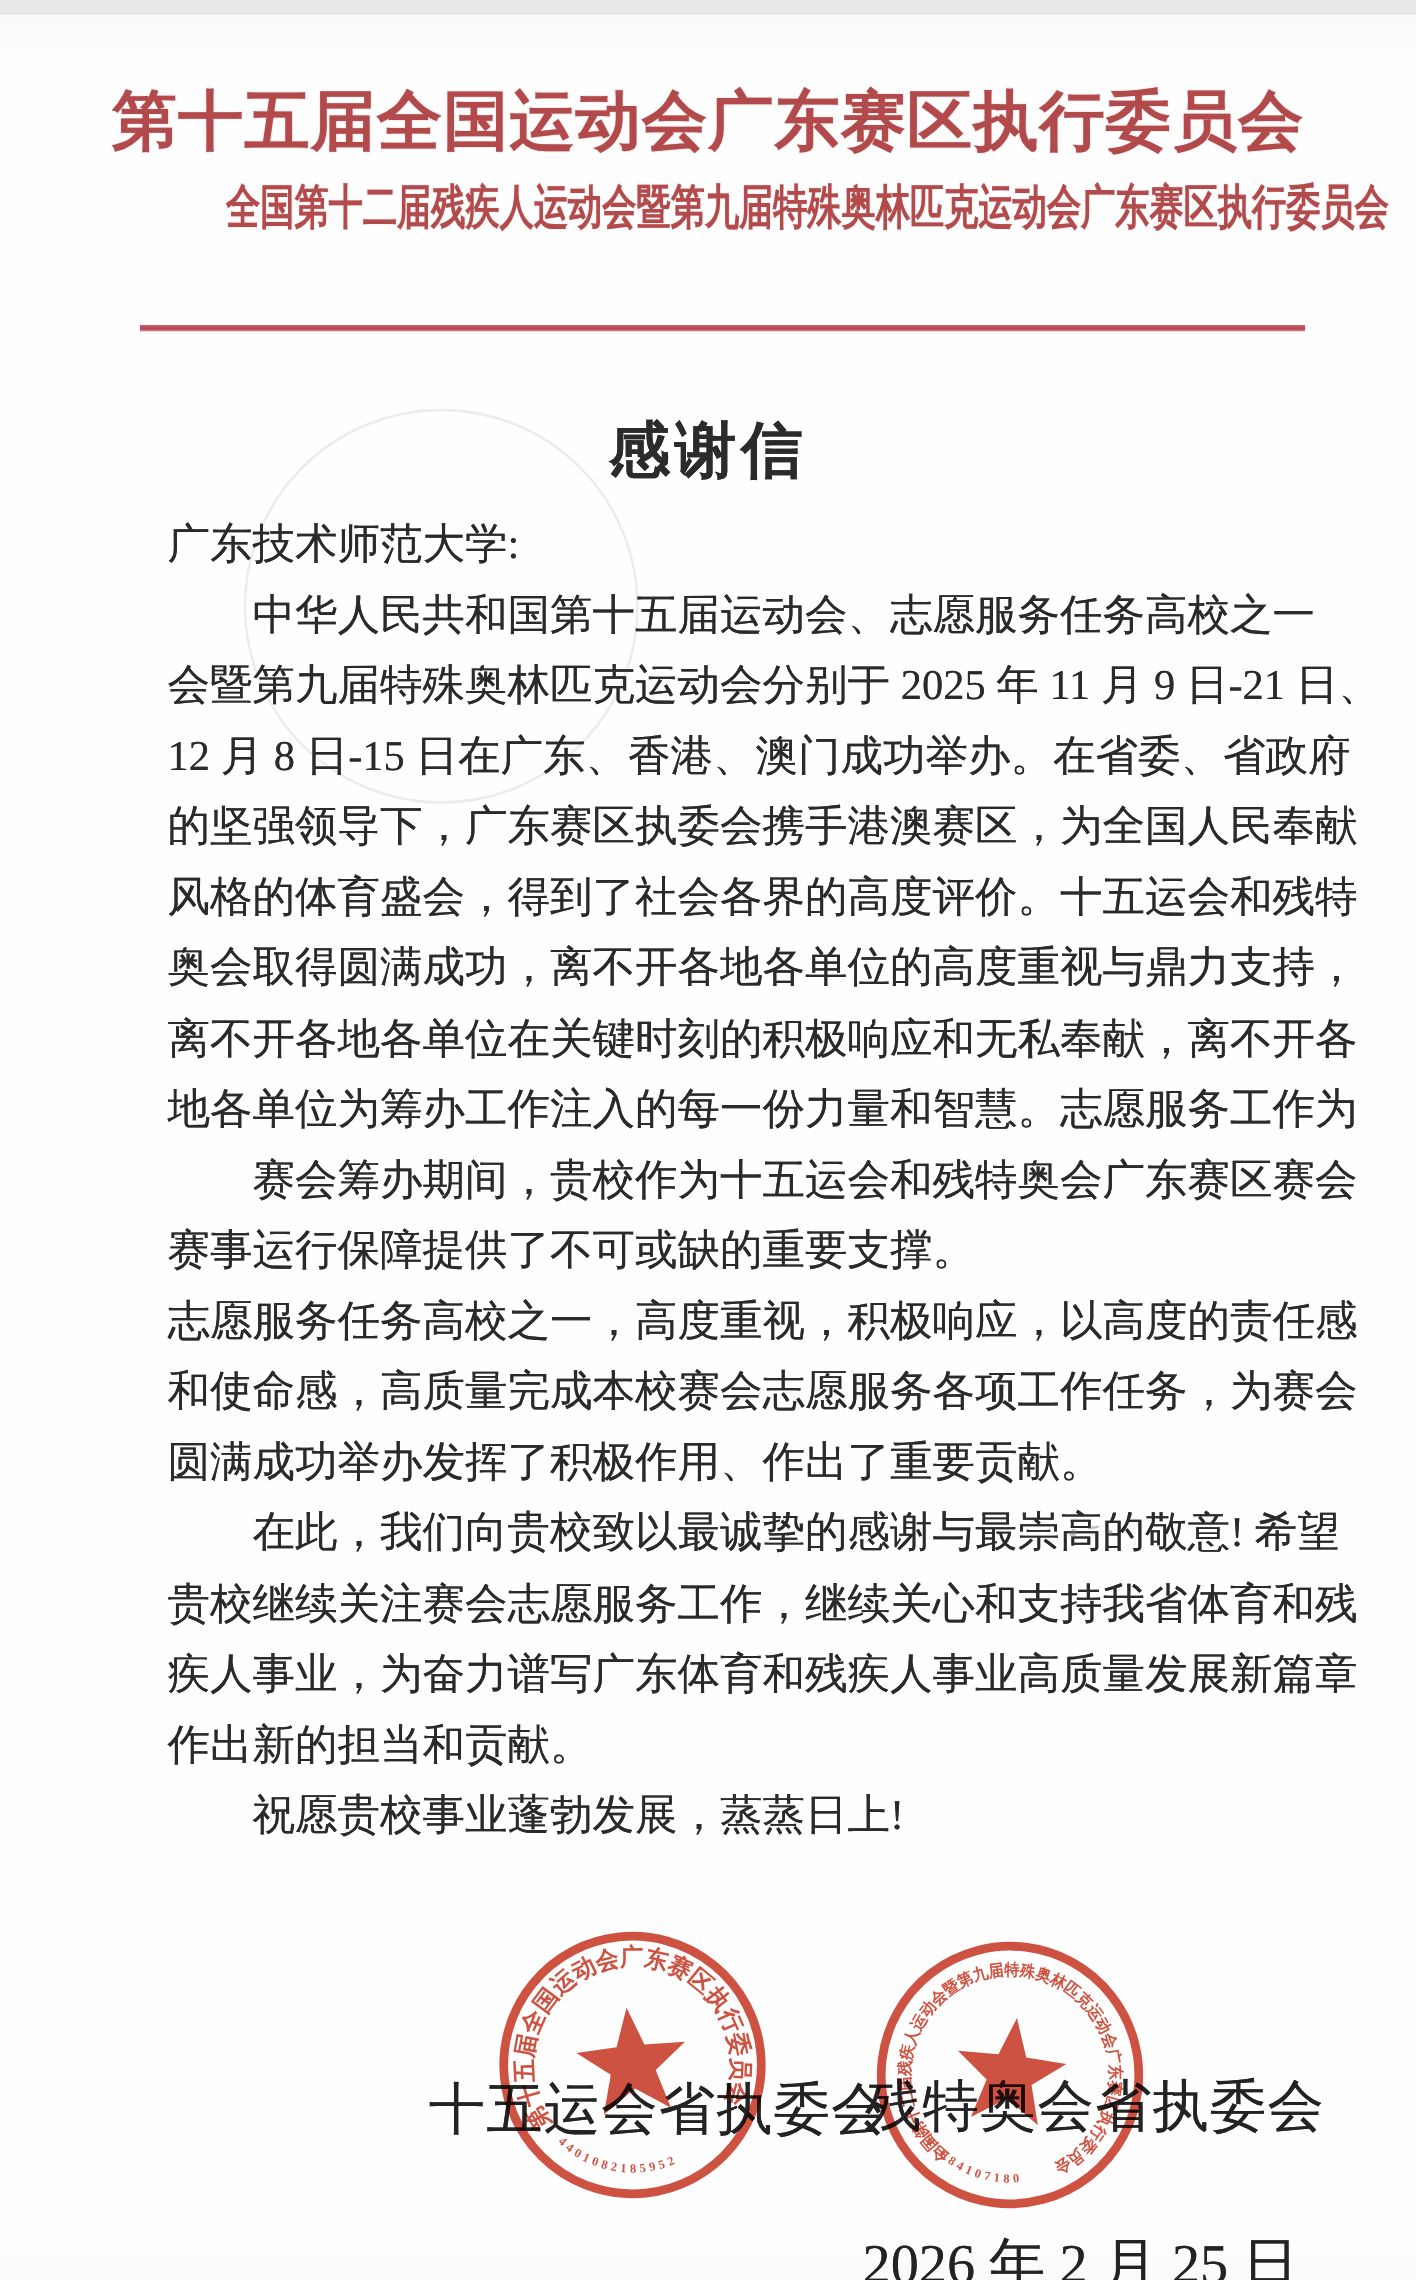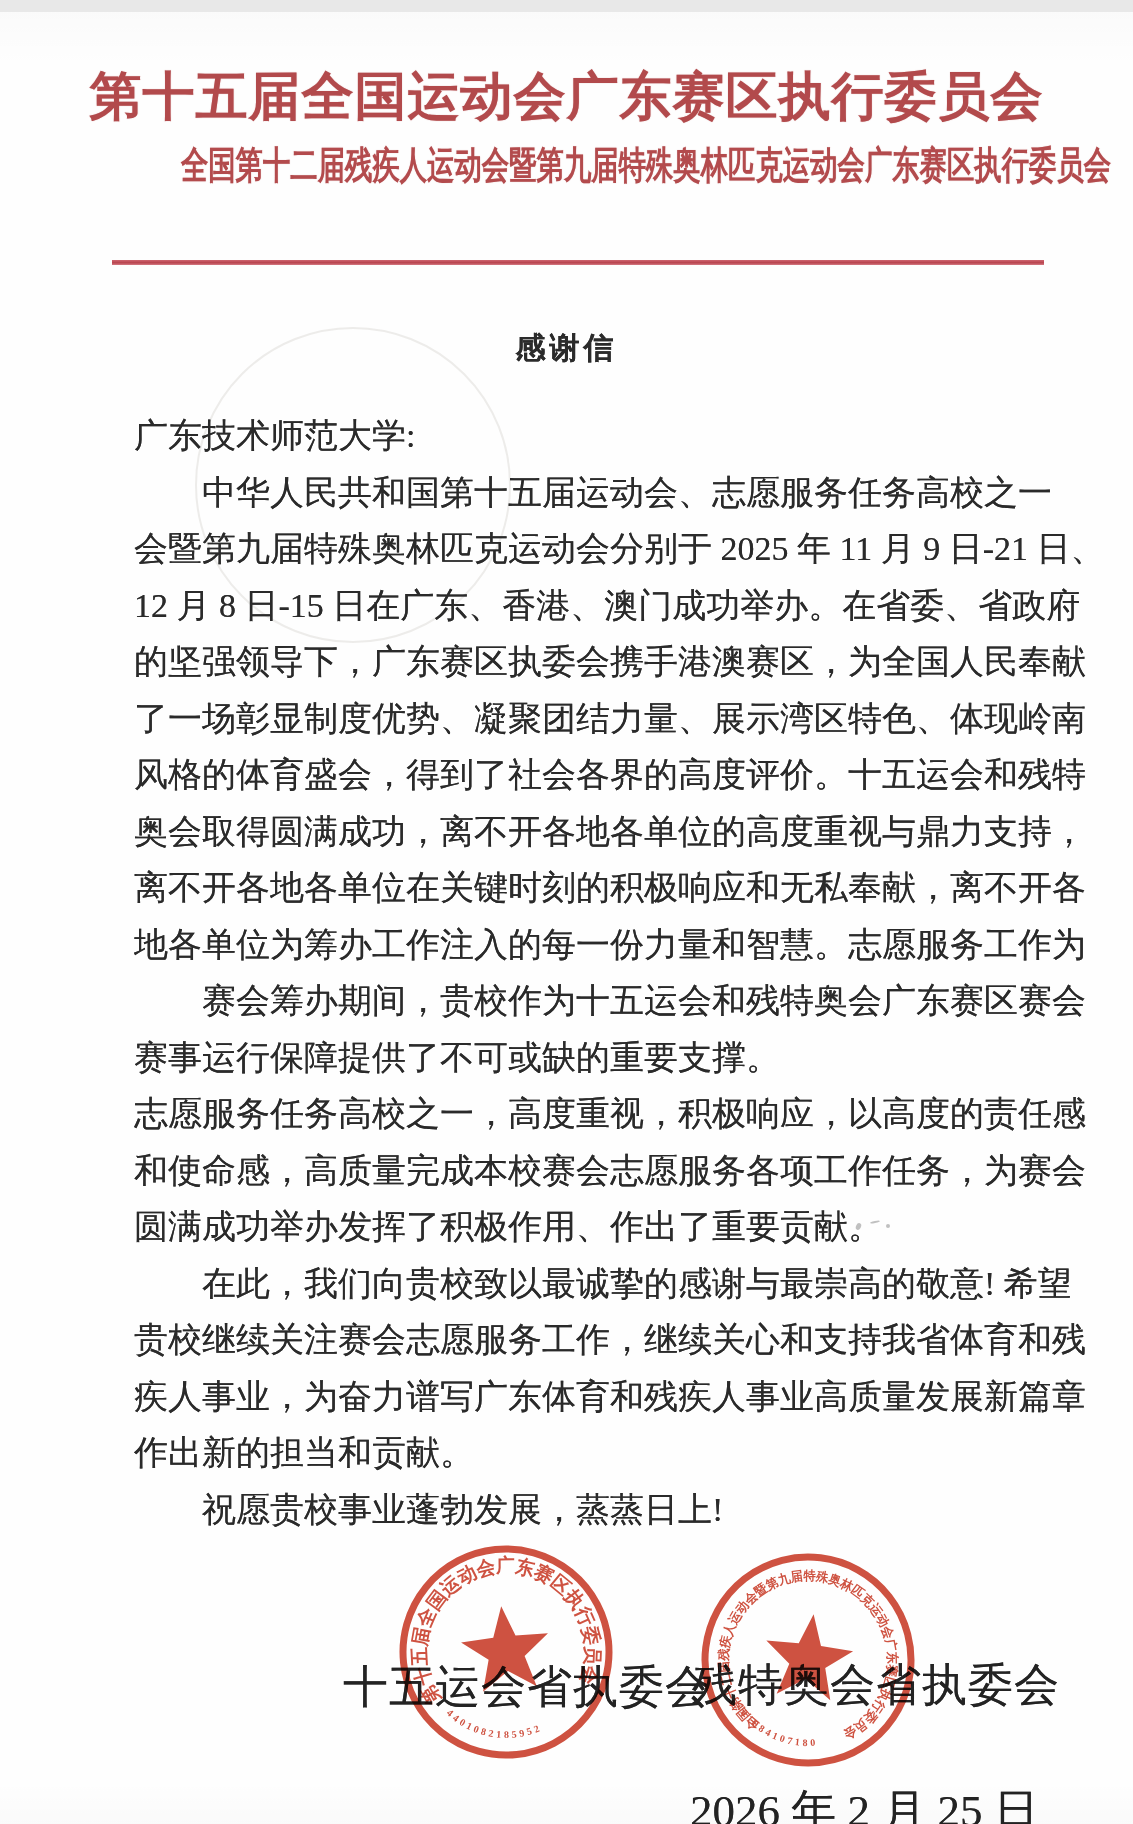--- a/index.html
+++ b/index.html
@@ -44,21 +44,21 @@
   
   .watermark{
     position:absolute;left:195px;top:315px;width:312px;height:312px;
     border:2px solid rgba(150,140,130,0.16);
     border-radius:50%;
   }
   
   .letter-title{
     position:absolute;top:316px;left:0;width:100%;
     text-align:center;
-    font-size:30px;font-weight:bold;letter-spacing:4px;
+    font-size:49px;font-weight:bold;letter-spacing:4px;
     color:#2b2b2b;
     text-shadow:0 0 .5px #2b2b2b;
   }
   
   .body-block{
     position:absolute;left:134px;top:396px;width:872px;
     font-size:34px;
     text-shadow:0 0 .4px rgba(42,42,42,.8);
   }
   .bline{
@@ -114,21 +114,20 @@
 
   <div class="letter-title">感谢信</div>
 
   <div class="body-block">
     <div class="bline salutation">广东技术师范大学:</div>
     <div id="paragraphs">
         <div class="bline first">中华人民共和国第十五届运动会、志愿服务任务高校之一</div>
         <div class="bline">会暨第九届特殊奥林匹克运动会分别于 2025 年 11 月 9 日-21 日、</div>
         <div class="bline">12 月 8 日-15 日在广东、香港、澳门成功举办。在省委、省政府</div>
         <div class="bline">的坚强领导下，广东赛区执委会携手港澳赛区，为全国人民奉献</div>
-        <div class="bline">了一场彰显制度优势、凝聚团结力量、展示湾区特色、体现岭南</div>
         <div class="bline">风格的体育盛会，得到了社会各界的高度评价。十五运会和残特</div>
         <div class="bline">奥会取得圆满成功，离不开各地各单位的高度重视与鼎力支持，</div>
         <div class="bline">离不开各地各单位在关键时刻的积极响应和无私奉献，离不开各</div>
         <div class="bline">地各单位为筹办工作注入的每一份力量和智慧。志愿服务工作为</div>
         <div class="bline first">赛会筹办期间，贵校作为十五运会和残特奥会广东赛区赛会</div>
         <div class="bline last">赛事运行保障提供了不可或缺的重要支撑。</div>
         <div class="bline">志愿服务任务高校之一，高度重视，积极响应，以高度的责任感</div>
         <div class="bline">和使命感，高质量完成本校赛会志愿服务各项工作任务，为赛会</div>
         <div class="bline last">圆满成功举办发挥了积极作用、作出了重要贡献。</div>
         <div class="bline first">在此，我们向贵校致以最诚挚的感谢与最崇高的敬意! 希望</div>

